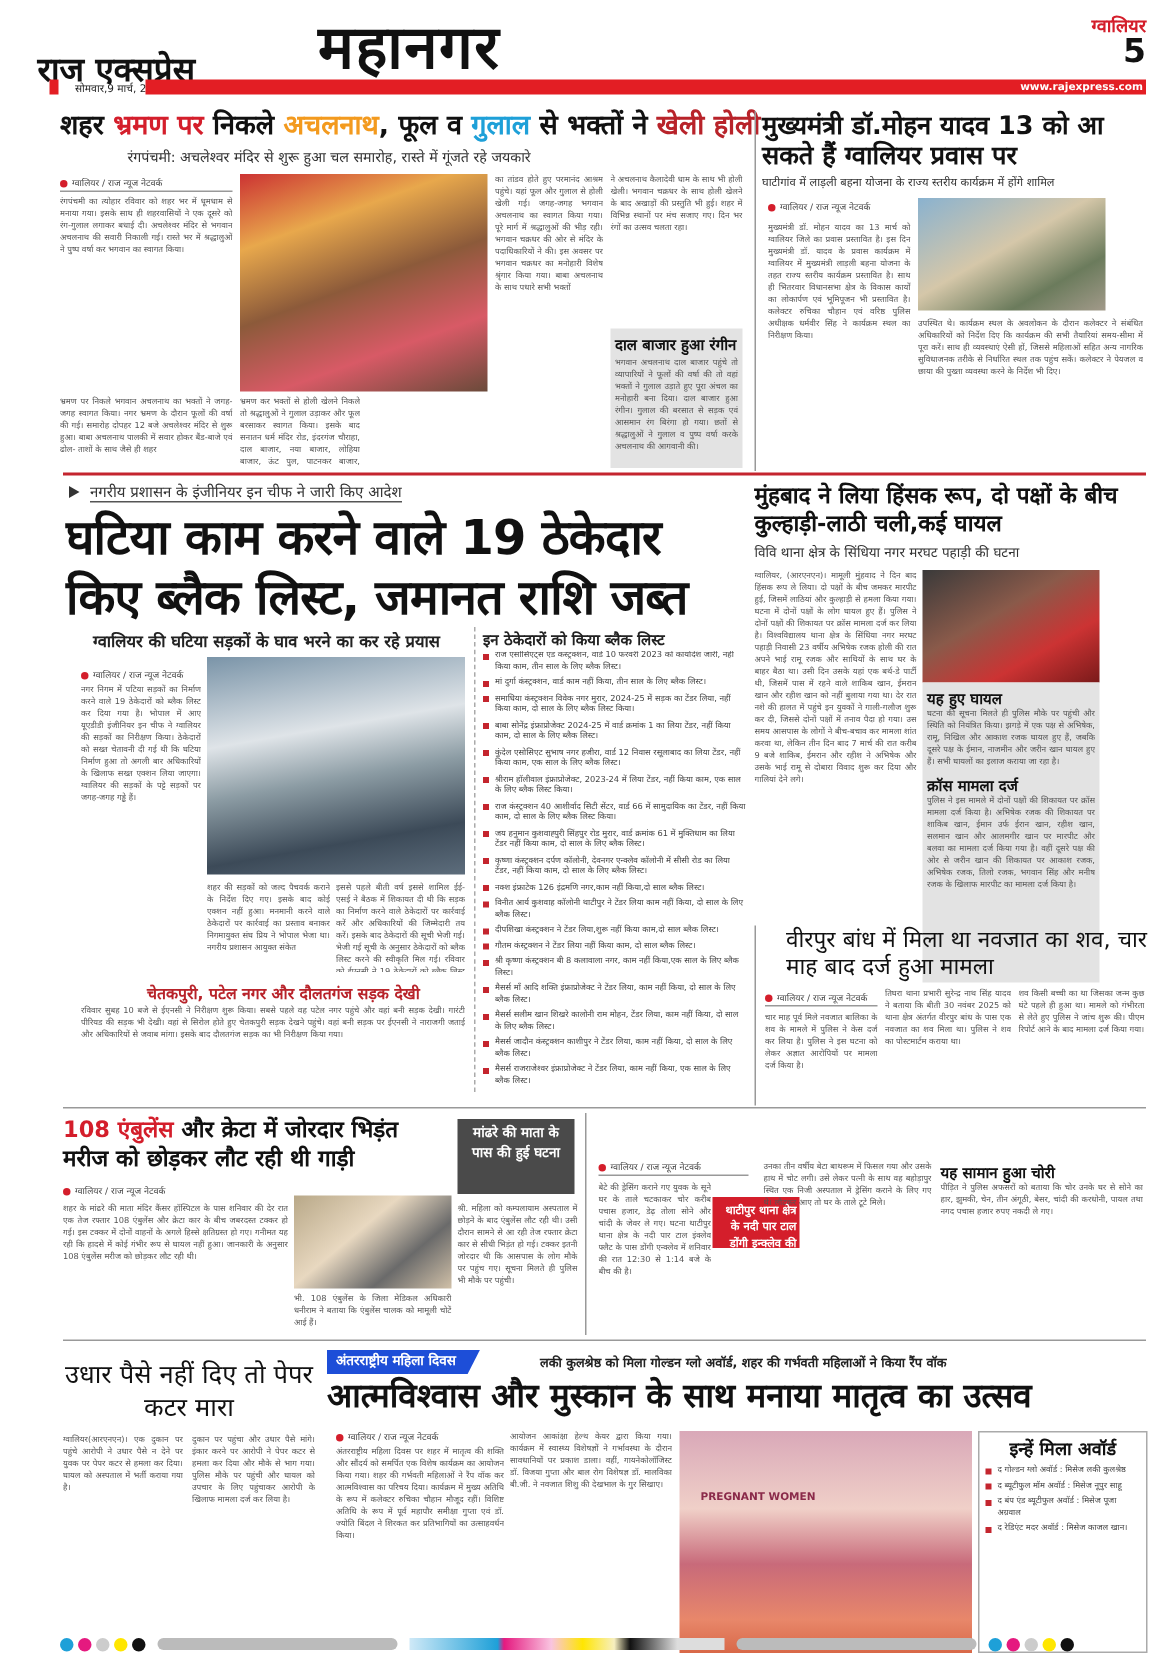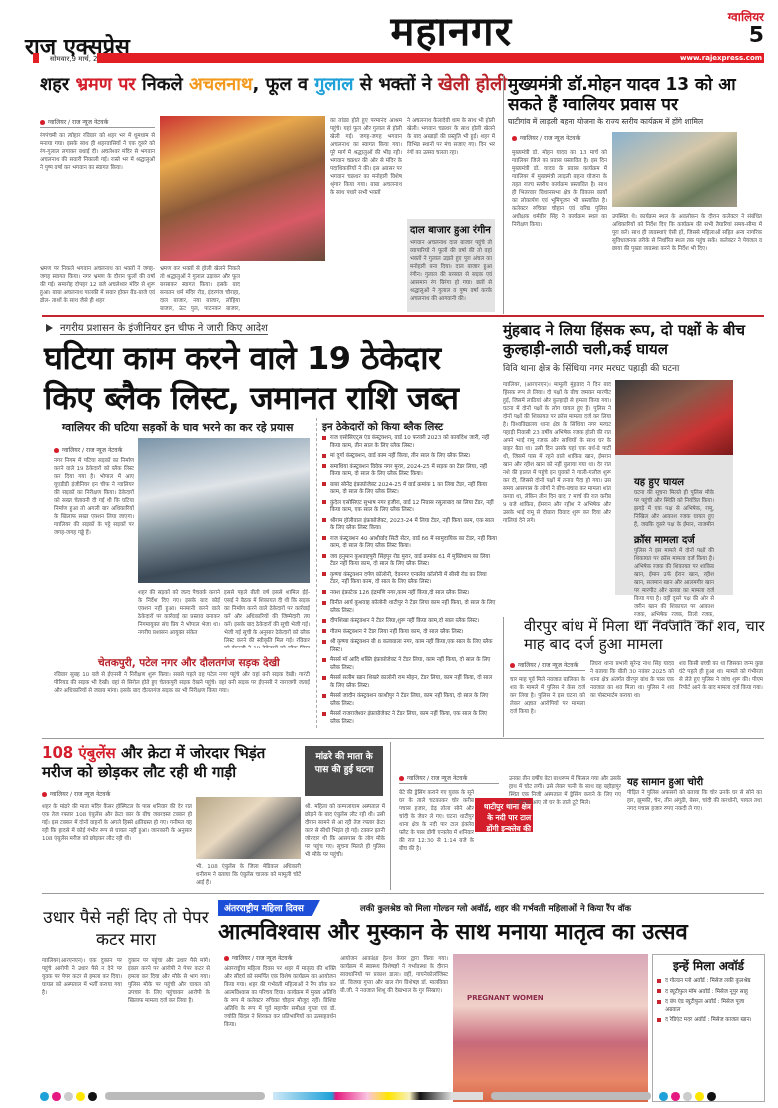--- a/index.html
+++ b/index.html
@@ -15,31 +15,32 @@
 .bullet-list li:before{content:"";position:absolute;left:0;top:1.5px;width:4px;height:4px;background:#c4252e}
 .rule-red{background:#c4252e}
 .cmyk{display:flex;gap:3px;align-items:center}
 .cmyk span{display:inline-block;width:9px;height:9px;border-radius:50%}
 </style>
 </head>
 <body>
 
 <div class="abs" style="left:0;top:0;width:778px;height:64px">
   <div class="abs" style="left:25px;top:30px;font-size:22px;font-weight:bold;color:#111;font-family:'DejaVu Sans',sans-serif">राज एक्सप्रेस</div>
-  <div class="abs" style="left:212px;top:2px;width:300px;text-align:right;font-size:40px;font-weight:bold;color:#111;letter-spacing:1px">महानगर</div>
+  <div class="abs" style="left:212px;top:2px;width:300px;text-align:left;font-size:40px;font-weight:bold;color:#111;letter-spacing:1px">महानगर</div>
   <div class="abs" style="right:14px;top:8px;font-size:12px;font-weight:bold;color:#d41e2b">ग्वालियर</div>
   <div class="abs" style="right:14px;top:22px;font-size:22px;font-weight:bold;color:#111">5</div>
   <div class="abs rule-red" style="left:33px;top:53px;width:6px;height:10px;background:#e31e24"></div>
   <div class="abs" style="left:50px;top:54px;font-size:7px;color:#222">सोमवार,9 मार्च, 2026</div>
   <div class="abs" style="left:97px;top:53px;width:667px;height:10px;background:#e31e24"></div>
   <div class="abs" style="right:16px;top:54px;font-size:7px;color:#fff;font-weight:bold">www.rajexpress.com</div>
 </div>
 
 <div class="abs" style="left:35px;top:74px;width:460px;height:240px">
   <div class="abs hl" style="left:5px;top:0;width:460px;font-size:18px;white-space:nowrap" id="holi-headline"><span style="color: rgb(17, 17, 17);">शहर </span><span style="color: rgb(212, 30, 43);">भ्रमण पर</span><span style="color: rgb(17, 17, 17);"> निकले </span><span style="color: rgb(243, 154, 30);">अचलनाथ</span><span style="color: rgb(17, 17, 17);">, फूल व </span><span style="color: rgb(30, 160, 216);">गुलाल</span><span style="color: rgb(17, 17, 17);"> से भक्तों ने </span><span style="color: rgb(184, 35, 42);">खेली होली</span></div>
+  <div class="abs" style="left:50px;top:24px;font-size:9.5px;color:#333">रंगपंचमी: अचलेश्वर मंदिर से शुरू हुआ चल समारोह, रास्ते में गूंजते रहे जयकारे</div>
   <div class="abs byline" style="left:5px;top:44px"><span class="dot"></span><span>ग्वालियर / राज न्यूज नेटवर्क</span></div>
   <div class="abs" style="left:5px;top:53px;width:115px;height:1px;background:#999"></div>
   <div class="abs body-text" style="left:5px;top:57px;width:115px;height:130px">रंगपंचमी का त्योहार रविवार को शहर भर में धूमधाम से मनाया गया। इसके साथ ही शहरवासियों ने एक दूसरे को रंग-गुलाल लगाकर बधाई दी। अचलेश्वर मंदिर से भगवान अचलनाथ की सवारी निकाली गई। रास्ते भर में श्रद्धालुओं ने पुष्प वर्षा कर भगवान का स्वागत किया।</div>
   <div class="abs photo" style="left:125px;top:42px;width:165px;height:145px;background:linear-gradient(160deg,#c33 0%,#e8a84c 25%,#8c5a3a 50%,#d85a66 75%,#6a4a3a)"></div>
   <div class="abs body-text" style="left:5px;top:190px;width:115px;height:48px">भ्रमण पर निकले भगवान अचलनाथ का भक्तों ने जगह-जगह स्वागत किया। नगर भ्रमण के दौरान फूलों की वर्षा की गई। समारोह दोपहर 12 बजे अचलेश्वर मंदिर से शुरू हुआ। बाबा अचलनाथ पालकी में सवार होकर बैंड-बाजे एवं ढोल- ताशों के साथ जैसे ही शहर</div>
   <div class="abs body-text" style="left:125px;top:190px;width:80px;height:48px">भ्रमण कर भक्तों से होली खेलने निकले तो श्रद्धालुओं ने गुलाल उड़ाकर और फूल बरसाकर स्वागत किया। इसके बाद सनातन धर्म मंदिर रोड, इंदरगंज चौराहा, दाल बाजार, नया बाजार, लोहिया बाजार, ऊंट पुल, पाटनकर बाजार, दौलतगंज, महाराज बाड़ा, सराफा बाजार, नया</div>
   <div class="abs body-text" style="left:295px;top:42px;width:72px;height:196px">का तांडव होते हुए परमानंद आश्रम पहुंचे। यहां फूल और गुलाल से होली खेली गई। जगह-जगह भगवान अचलनाथ का स्वागत किया गया। पूरे मार्ग में श्रद्धालुओं की भीड़ रही। भगवान चक्रधर की ओर से मंदिर के पदाधिकारियों ने की। इस अवसर पर भगवान चक्रधर का मनोहारी विशेष श्रृंगार किया गया। बाबा अचलनाथ के साथ पधारे सभी भक्तों</div>
   <div class="abs body-text" style="left:372px;top:42px;width:88px;height:98px">ने अचलनाथ कैलादेवी धाम के साथ भी होली खेली। भगवान चक्रधर के साथ होली खेलने के बाद अखाड़ों की प्रस्तुति भी हुई। शहर में विभिन्न स्थानों पर मंच सजाए गए। दिन भर रंगों का उत्सव चलता रहा।</div>
   <div class="abs grey-box" style="left:372px;top:145px;width:88px;height:93px;padding:3px">
     <div style="font-size:10px;font-weight:bold;color:#111;margin-bottom:2px">दाल बाजार हुआ रंगीन</div>
@@ -92,21 +93,21 @@
       <li>मैसर्स जादौन कंस्ट्रक्शन काशीपुर ने टेंडर लिया, काम नहीं किया, दो साल के लिए ब्लैक लिस्ट।</li>
       <li>मैसर्स राजराजेश्वर इंफ्राप्रोजेक्ट ने टेंडर लिया, काम नहीं किया, एक साल के लिए ब्लैक लिस्ट।</li>
     </ul>
 </div>
 
 <div class="abs" style="left:503px;top:318px;width:262px;height:295px">
   <div class="hl" style="font-size:15px;line-height:19px;margin-top:3px">मुंहबाद ने लिया हिंसक रूप, दो पक्षों के बीच कुल्हाड़ी-लाठी चली,कई घायल</div>
   <div style="font-size:9px;color:#333;margin-top:2px">विवि थाना क्षेत्र के सिंधिया नगर मरघट पहाड़ी की घटना</div>
   <div class="abs body-text" style="left:0;top:62px;width:108px;height:230px">ग्वालियर, (आरएनएन)। मामूली मुंहवाद ने दिन बाद हिंसक रूप ले लिया। दो पक्षों के बीच जमकर मारपीट हुई, जिसमें लाठियां और कुल्हाड़ी से हमला किया गया। घटना में दोनों पक्षों के लोग घायल हुए हैं। पुलिस ने दोनों पक्षों की शिकायत पर क्रॉस मामला दर्ज कर लिया है। विश्वविद्यालय थाना क्षेत्र के सिंधिया नगर मरघट पहाड़ी निवासी 23 वर्षीय अभिषेक रजक होली की रात अपने भाई रामू रजक और साथियों के साथ घर के बाहर बैठा था। उसी दिन उसके यहां एक बर्थ-डे पार्टी थी, जिसमें पास में रहने वाले शाकिब खान, ईमरान खान और रहीश खान को नहीं बुलाया गया था। देर रात नशे की हालत में पहुंचे इन युवकों ने गाली-गलौज शुरू कर दी, जिससे दोनों पक्षों में तनाव पैदा हो गया। उस समय आसपास के लोगों ने बीच-बचाव कर मामला शांत करवा था, लेकिन तीन दिन बाद 7 मार्च की रात करीब 9 बजे शाकिब, ईमरान और रहीश ने अभिषेक और उसके भाई रामू से दोबारा विवाद शुरू कर दिया और गालियां देने लगे।</div>
   <div class="abs photo" style="left:112px;top:62px;width:118px;height:75px;background:linear-gradient(150deg,#3a3a3a,#8a5a4a 40%,#c33 70%,#7a1a1a)"></div>
-  <div class="abs grey-box" style="left:112px;top:137px;width:118px;height:140px;padding:19px">
+  <div class="abs grey-box" style="left:112px;top:137px;width:118px;height:200px;padding:3px">
     <div style="font-size:10px;font-weight:bold;color:#111">यह हुए घायल</div>
     <div class="body-text" style="height:40px">घटना की सूचना मिलते ही पुलिस मौके पर पहुंची और स्थिति को नियंत्रित किया। झगड़े में एक पक्ष से अभिषेक, रामू, निखिल और आकाश रजक घायल हुए हैं, जबकि दूसरे पक्ष के ईमान, नाजमीन और जरीन खान घायल हुए हैं। सभी घायलों का इलाज कराया जा रहा है।</div>
     <div style="font-size:10px;font-weight:bold;color:#111;margin-top:4px">क्रॉस मामला दर्ज</div>
     <div class="body-text" style="height:78px">पुलिस ने इस मामले में दोनों पक्षों की शिकायत पर क्रॉस मामला दर्ज किया है। अभिषेक रजक की शिकायत पर शाकिब खान, ईमान उर्फ ईरान खान, रहीश खान, सलमान खान और आलमगीर खान पर मारपीट और बलवा का मामला दर्ज किया गया है। वहीं दूसरे पक्ष की ओर से जरीन खान की शिकायत पर आकाश रजक, अभिषेक रजक, तिलो रजक, भगवान सिंह और मनीष रजक के खिलाफ मारपीट का मामला दर्ज किया है।</div>
   </div>
 </div>
 
 <div class="abs" style="left:503px;top:617px;width:262px;height:120px;border-left:1px solid #999;padding-left:20px">
   <div class="hl" style="font-size:15px;line-height:18px;font-weight:normal">वीरपुर बांध में मिला था नवजात का शव, चार माह बाद दर्ज हुआ मामला</div>
   <div class="abs byline" style="left:6px;top:44px"><span class="dot"></span><span>ग्वालियर / राज न्यूज नेटवर्क</span></div>

